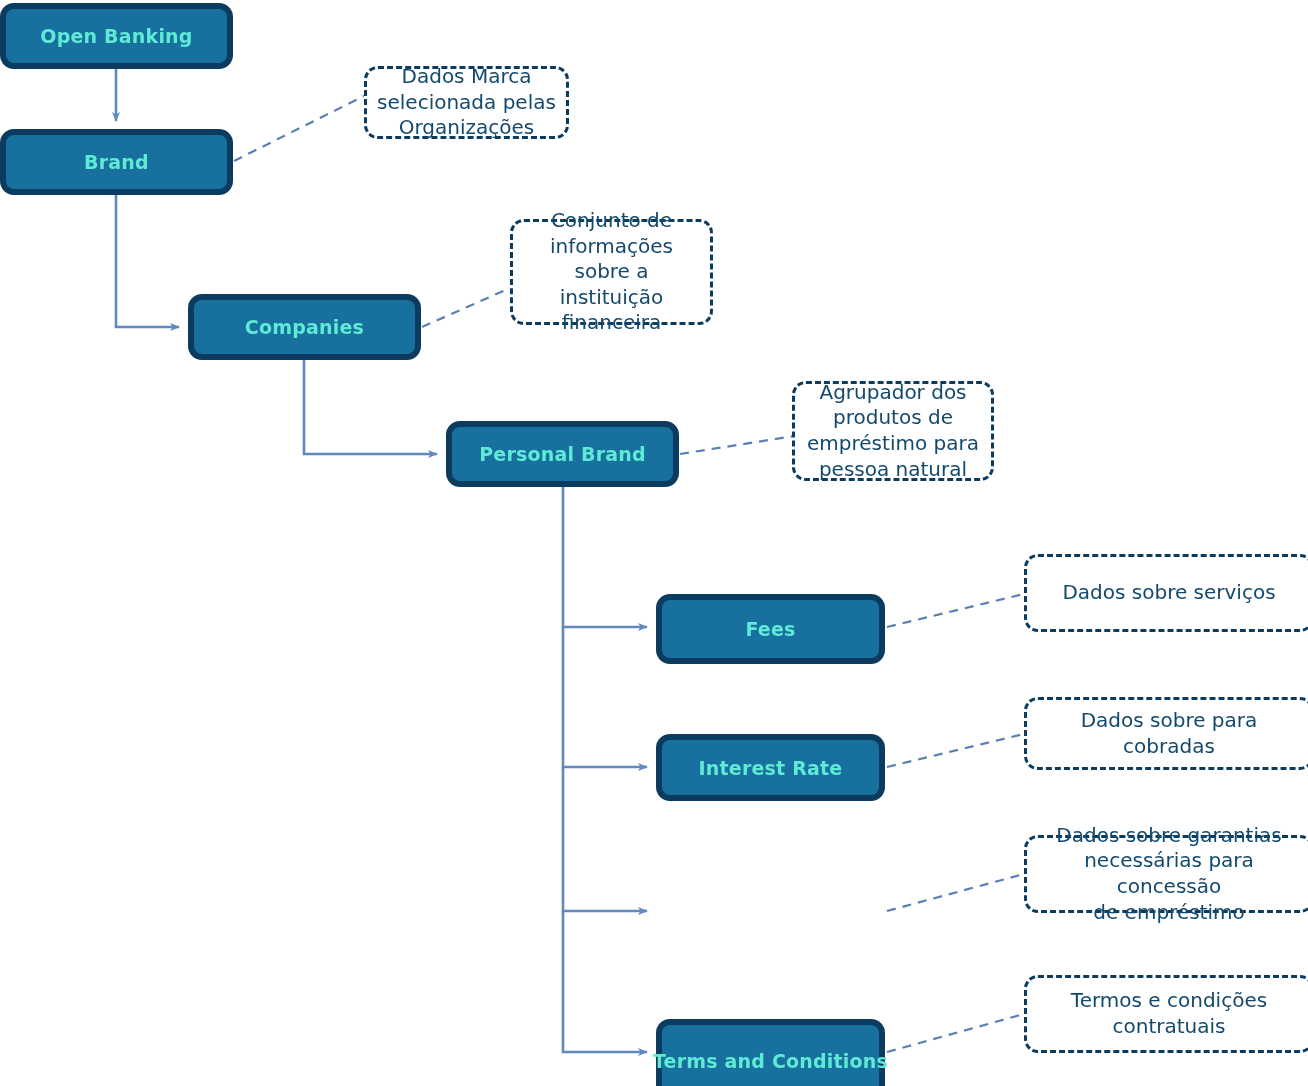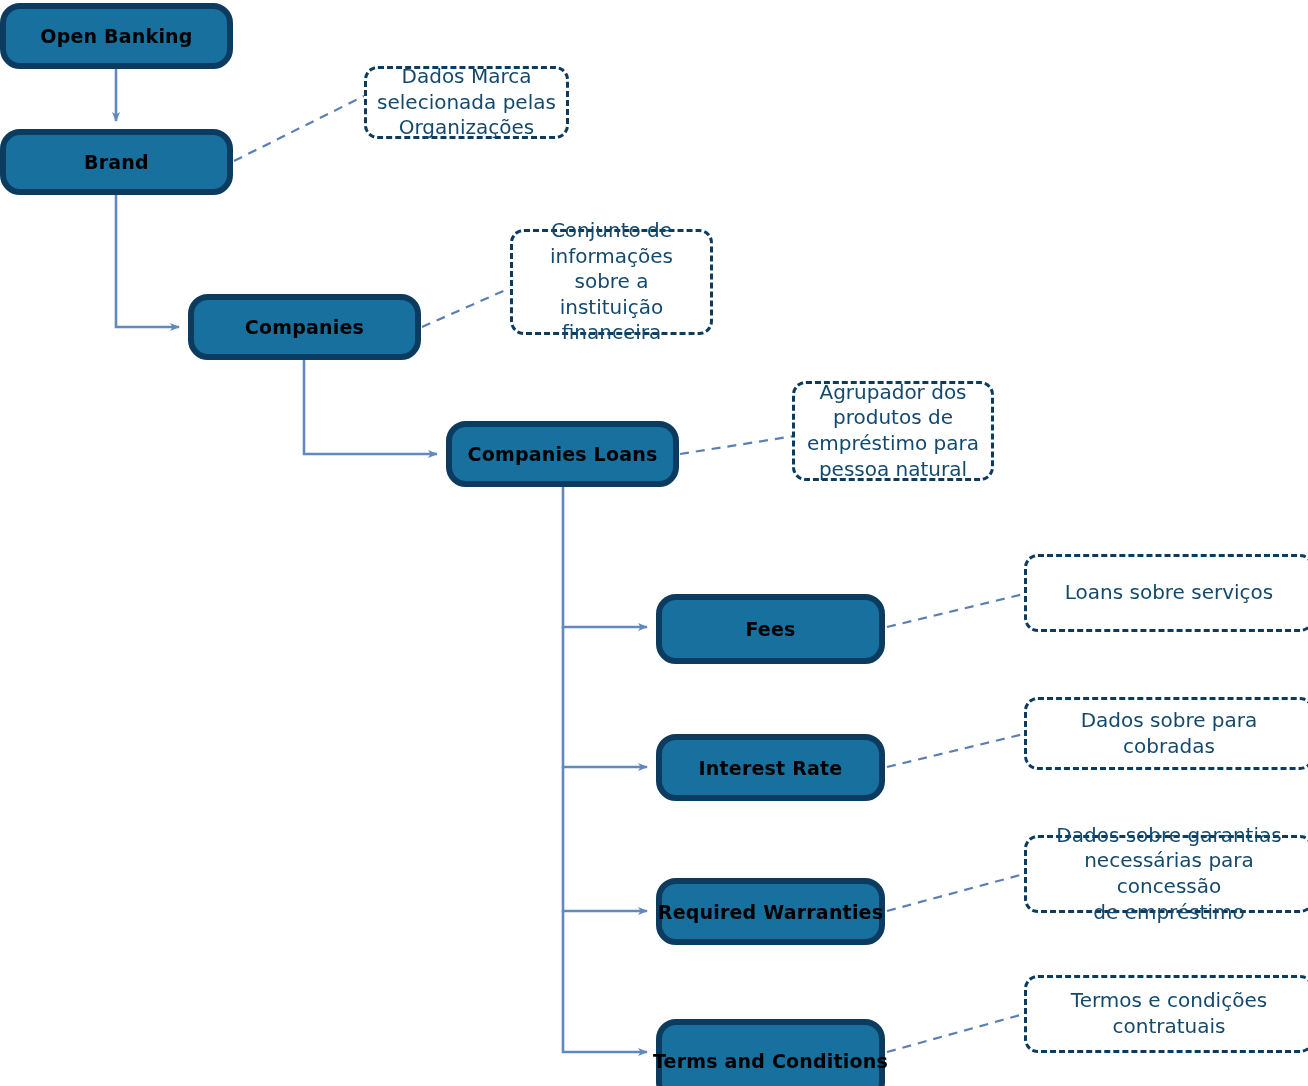--- a/index.html
+++ b/index.html
@@ -24,25 +24,25 @@
     width: 1308px;
     height: 1086px;
     pointer-events: none;
   }
   
   .node {
     position: absolute;
     box-sizing: border-box;
     background: #17709e;
     border: 6px solid #0b3c5f;
-    border-radius: 20px;
+    border-radius: 14px;
     display: flex;
     align-items: center;
     justify-content: center;
-    color: #000000;
+    color: #5eead4;
     font-weight: bold;
     font-size: 19px;
     letter-spacing: 0.2px;
     text-align: center;
     z-index: 3;
   }
   .node-label {
     display: block;
     padding: 0 8px;
     white-space: nowrap;
@@ -113,61 +113,58 @@
 
   <div class="node" style="left:0px;  top:129px;  width:233px; height:66px;">
     <span class="node-label">Brand</span>
   </div>
 
   <div class="node" style="left:188px; top:294px; width:233px; height:66px;">
     <span class="node-label">Companies</span>
   </div>
 
   <div class="node" style="left:446px; top:421px; width:233px; height:66px;">
-    <span class="node-label">Companies Loans</span>
+    <span class="node-label">Personal Brand</span>
   </div>
 
   <div class="node" style="left:656px; top:594px; width:229px; height:70px;">
     <span class="node-label">Fees</span>
   </div>
 
   <div class="node" style="left:656px; top:734px; width:229px; height:67px;">
     <span class="node-label">Interest Rate</span>
   </div>
 
-  <div class="node" style="left:656px; top:878px; width:229px; height:67px;">
-    <span class="node-label">Required Warranties</span>
-  </div>
 
   <div class="node" style="left:656px; top:1019px; width:229px; height:83px;">
     <span class="node-label">Terms and Conditions</span>
   </div>
 
   <div class="note" style="left:364px; top:66px; width:205px; height:73px;">
     <span class="note-label">Dados Marca
 selecionada pelas
 Organizações</span>
   </div>
 
-  <div class="note" style="left:510px; top:229px; width:203px; height:106px;">
+  <div class="note" style="left:510px; top:219px; width:203px; height:106px;">
     <span class="note-label">Conjunto de
 informações sobre a
 instituição
 financeira</span>
   </div>
 
   <div class="note" style="left:792px; top:381px; width:202px; height:100px;">
     <span class="note-label">Agrupador dos
 produtos de
 empréstimo para
 pessoa natural</span>
   </div>
 
   <div class="note" style="left:1024px; top:554px; width:290px; height:78px;">
-    <span class="note-label">Loans sobre serviços</span>
+    <span class="note-label">Dados sobre serviços</span>
   </div>
 
   <div class="note" style="left:1024px; top:697px; width:290px; height:73px;">
     <span class="note-label">Dados sobre para cobradas</span>
   </div>
 
   <div class="note" style="left:1024px; top:835px; width:290px; height:78px;">
     <span class="note-label">Dados sobre garantias
 necessárias para concessão
 de empréstimo</span>

